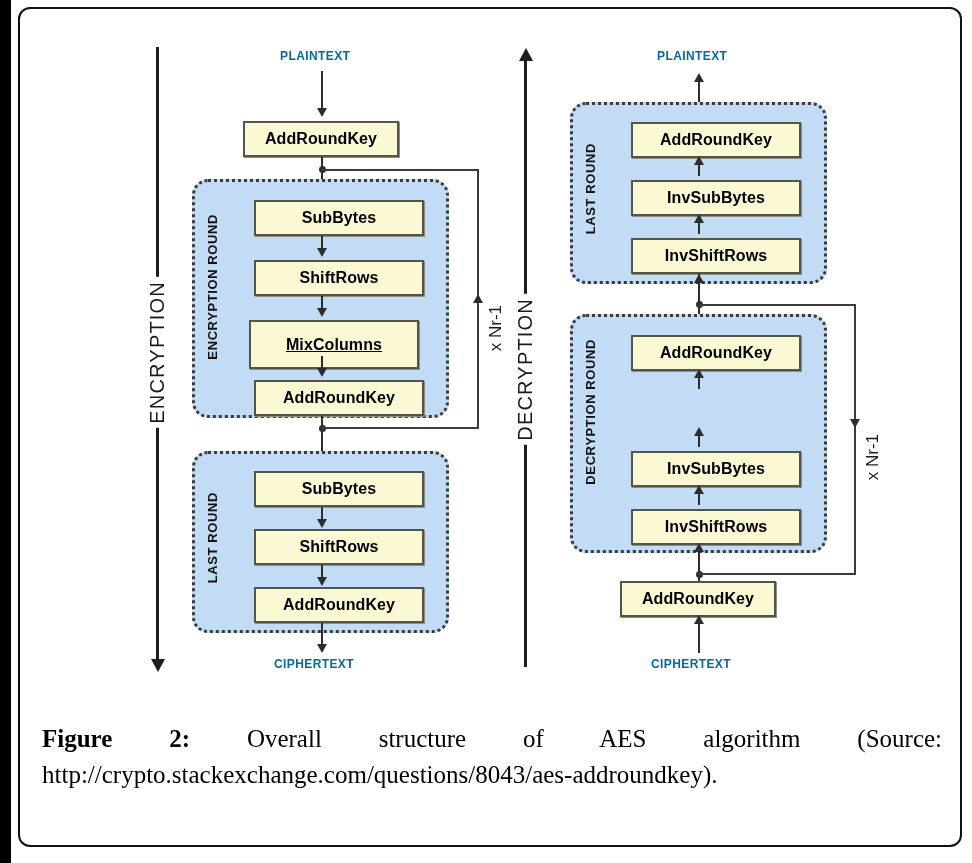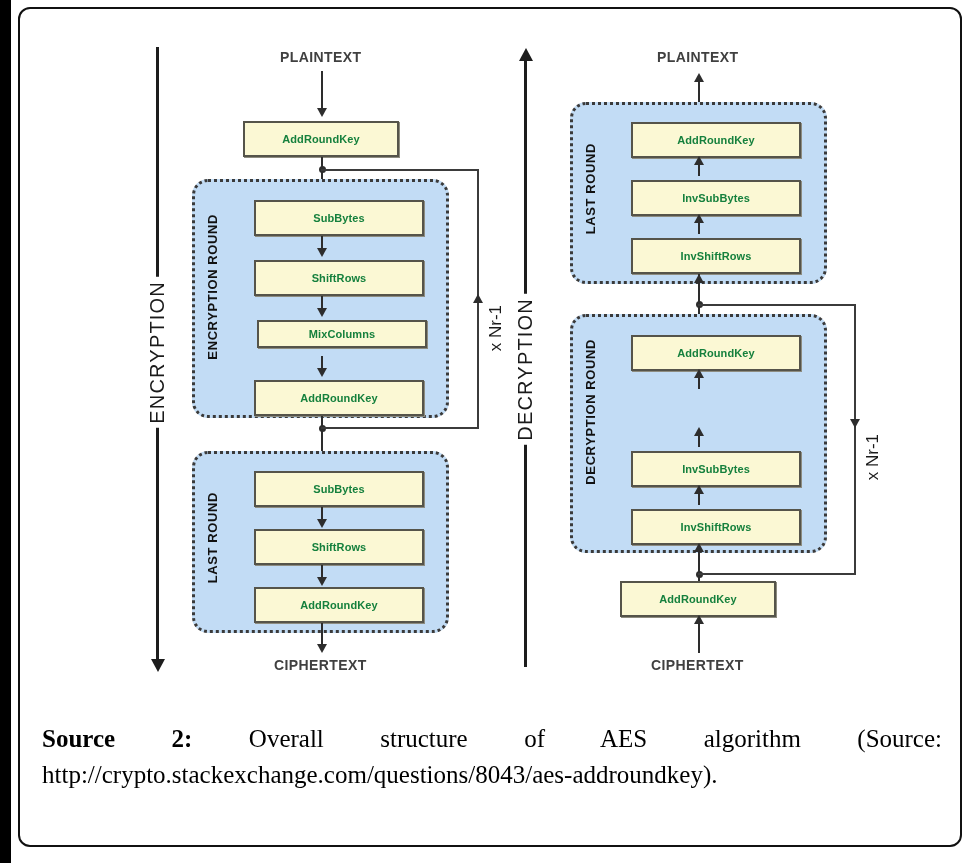--- a/index.html
+++ b/index.html
@@ -9,28 +9,28 @@
   
   #left-black-bar{position:absolute;left:0;top:0;width:11px;height:863px;background:#000;}
   #page-frame{position:absolute;left:18px;top:7px;width:944px;height:840px;
               border:2px solid #111;border-radius:12px;background:#fff;box-sizing:border-box;}
 
   
   #diagram{position:absolute;left:0;top:0;width:944px;height:672px;}
 
   .proc{position:absolute;background:#fbf8d4;border:2px solid #55544a;
         box-sizing:border-box;display:flex;align-items:center;justify-content:center;
-        font-size:11px;font-weight:bold;color:#15803d;letter-spacing:.1px;
+        font-size:16px;font-weight:bold;color:#000000;letter-spacing:.1px;
         box-shadow:1px 1px 0 #8d8c80;text-align:center;}
   .round-box{position:absolute;background:#c2dcf5;border:3px dotted #3a3a3a;
              border-radius:16px;box-sizing:border-box;}
   .round-label{position:absolute;font-size:13px;font-weight:bold;color:#111;
                writing-mode:vertical-rl;transform:rotate(180deg);
                letter-spacing:.6px;white-space:nowrap;}
-  .endlabel{position:absolute;font-size:14px;font-weight:bold;color:#404040;
+  .endlabel{position:absolute;font-size:12px;font-weight:bold;color:#0369a1;
             letter-spacing:.4px;white-space:nowrap;}
   .vline{position:absolute;width:2px;background:#2d2d2d;}
   .thinv{position:absolute;width:2px;background:#3b3b3b;}
   .thinh{position:absolute;height:2px;background:#3b3b3b;}
   .arrow-down{position:absolute;width:0;height:0;border-left:5px solid transparent;
               border-right:5px solid transparent;border-top:9px solid #2d2d2d;}
   .arrow-up{position:absolute;width:0;height:0;border-left:5px solid transparent;
             border-right:5px solid transparent;border-bottom:9px solid #2d2d2d;}
   .dot{position:absolute;width:7px;height:7px;border-radius:50%;background:#2d2d2d;}
   .sidearrow-line{position:absolute;width:3px;background:#1d1d1d;}
@@ -78,21 +78,21 @@
     <div class="round-label" style="left:185px;top:205px;">ENCRYPTION ROUND</div>
 
     <div class="proc" style="left:234px;top:191px;width:170px;height:36px;">SubBytes</div>
     <div class="vline" style="left:301px;top:227px;height:18px;"></div>
     <div class="arrow-down" style="left:297px;top:239px;"></div>
 
     <div class="proc" style="left:234px;top:251px;width:170px;height:36px;">ShiftRows</div>
     <div class="vline" style="left:301px;top:287px;height:18px;"></div>
     <div class="arrow-down" style="left:297px;top:299px;"></div>
 
-    <div class="proc" style="left:237px;top:311px;width:170px;height:28px;">MixColumns</div>
+    <div class="proc" style="left:229px;top:311px;width:170px;height:49px;text-decoration:underline;">MixColumns</div>
     <div class="vline" style="left:301px;top:347px;height:18px;"></div>
     <div class="arrow-down" style="left:297px;top:359px;"></div>
 
     <div class="proc" style="left:234px;top:371px;width:170px;height:36px;">AddRoundKey</div>
 
     <div class="vline" style="left:301px;top:407px;height:49px;"></div>
     <div class="dot" style="left:299px;top:416px;"></div>
     <div class="arrow-down" style="left:297px;top:449px;"></div>
 
     <div class="thinh" style="left:301px;top:160px;width:158px;"></div>
@@ -172,17 +172,17 @@
 
     <div class="proc" style="left:600px;top:572px;width:156px;height:36px;">AddRoundKey</div>
 
     <div class="vline" style="left:678px;top:608px;height:36px;"></div>
     <div class="arrow-up" style="left:674px;top:606px;"></div>
     <div class="endlabel" style="left:631px;top:648px;">CIPHERTEXT</div>
 
   </div>
 
   <div id="caption">
-    <b>Source 2:</b>
+    <b>Figure 2:</b>
     <span>Overall structure of AES algorithm (Source: http://crypto.stackexchange.com/questions/8043/aes-addroundkey).</span>
   </div>
 
 </div>
 
 </body></html>

